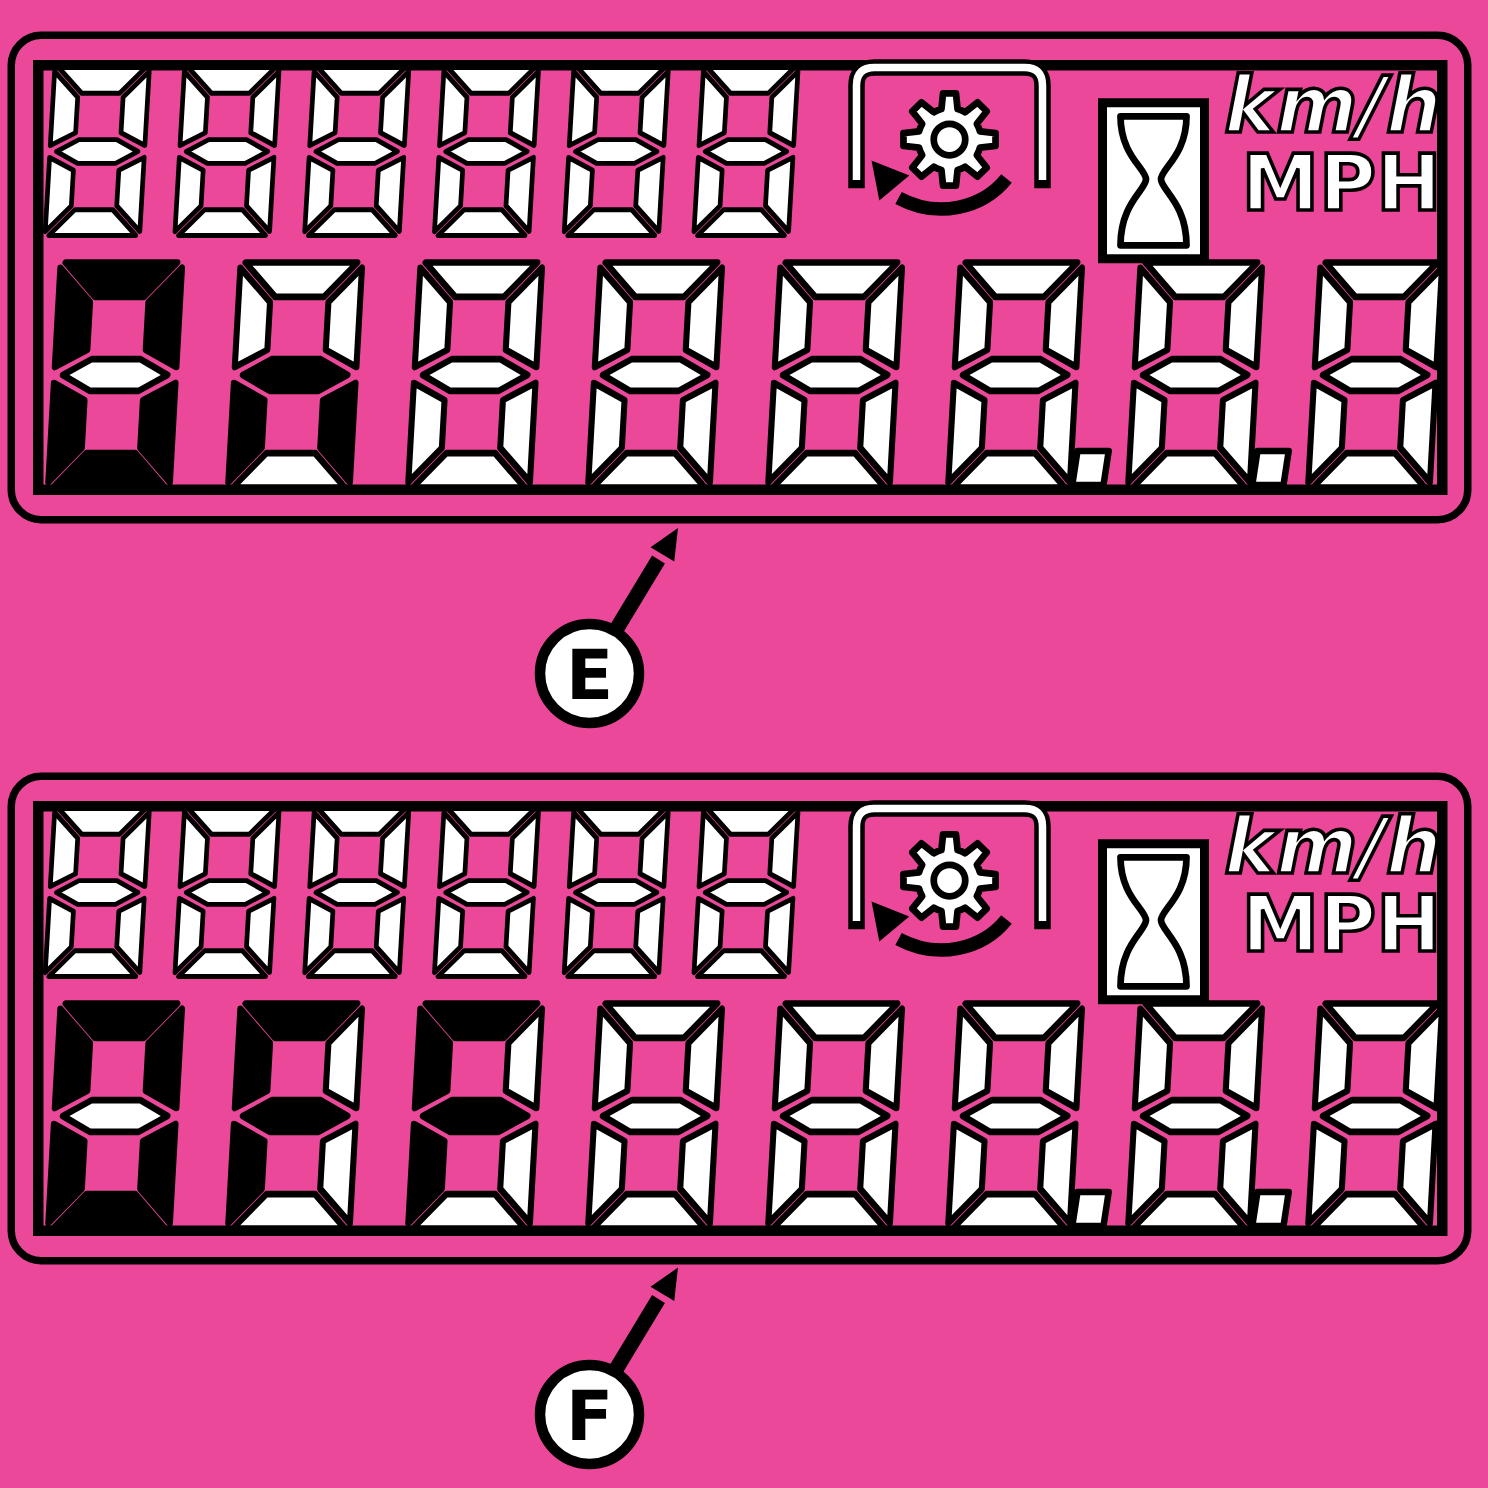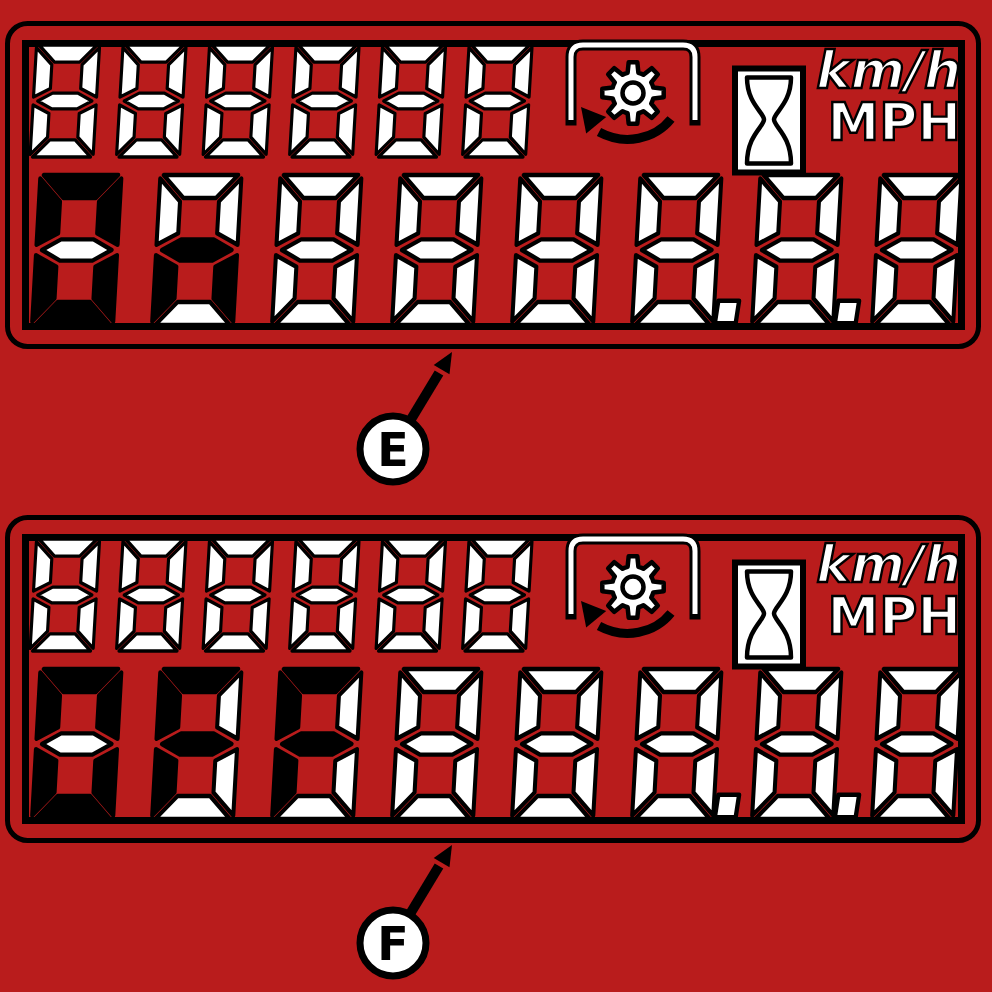--- a/index.html
+++ b/index.html
@@ -1,16 +1,16 @@
 <!DOCTYPE html>
 <html><head>
 <meta charset="utf-8">
 <style>
   html,body{margin:0;padding:0;background:#fff;}
-  .stage{position:relative;width:992px;height:992px;background:#b91c1c;overflow:hidden;
+  .stage{position:relative;width:992px;height:992px;background:#ec4899;overflow:hidden;
          font-family:"DejaVu Sans", sans-serif;}
   svg{position:absolute;display:block;}
   symbol{overflow:visible;}
   .outer-border{fill:none;stroke:#000;stroke-width:5;}
   .inner-border{fill:none;stroke:#000;stroke-width:7;}
   .sg{stroke:#000;stroke-width:5;stroke-linejoin:round;}
   .dp{fill:#fff;stroke:#000;stroke-width:5;stroke-linejoin:round;}
   .bracket-outer{fill:none;stroke:#000;stroke-width:11;stroke-linecap:square;}
   .bracket-inner{fill:none;stroke:#fff;stroke-width:5;stroke-linecap:butt;}
   .gear-body{fill:#fff;stroke:#000;stroke-width:4.5;stroke-linejoin:round;}

